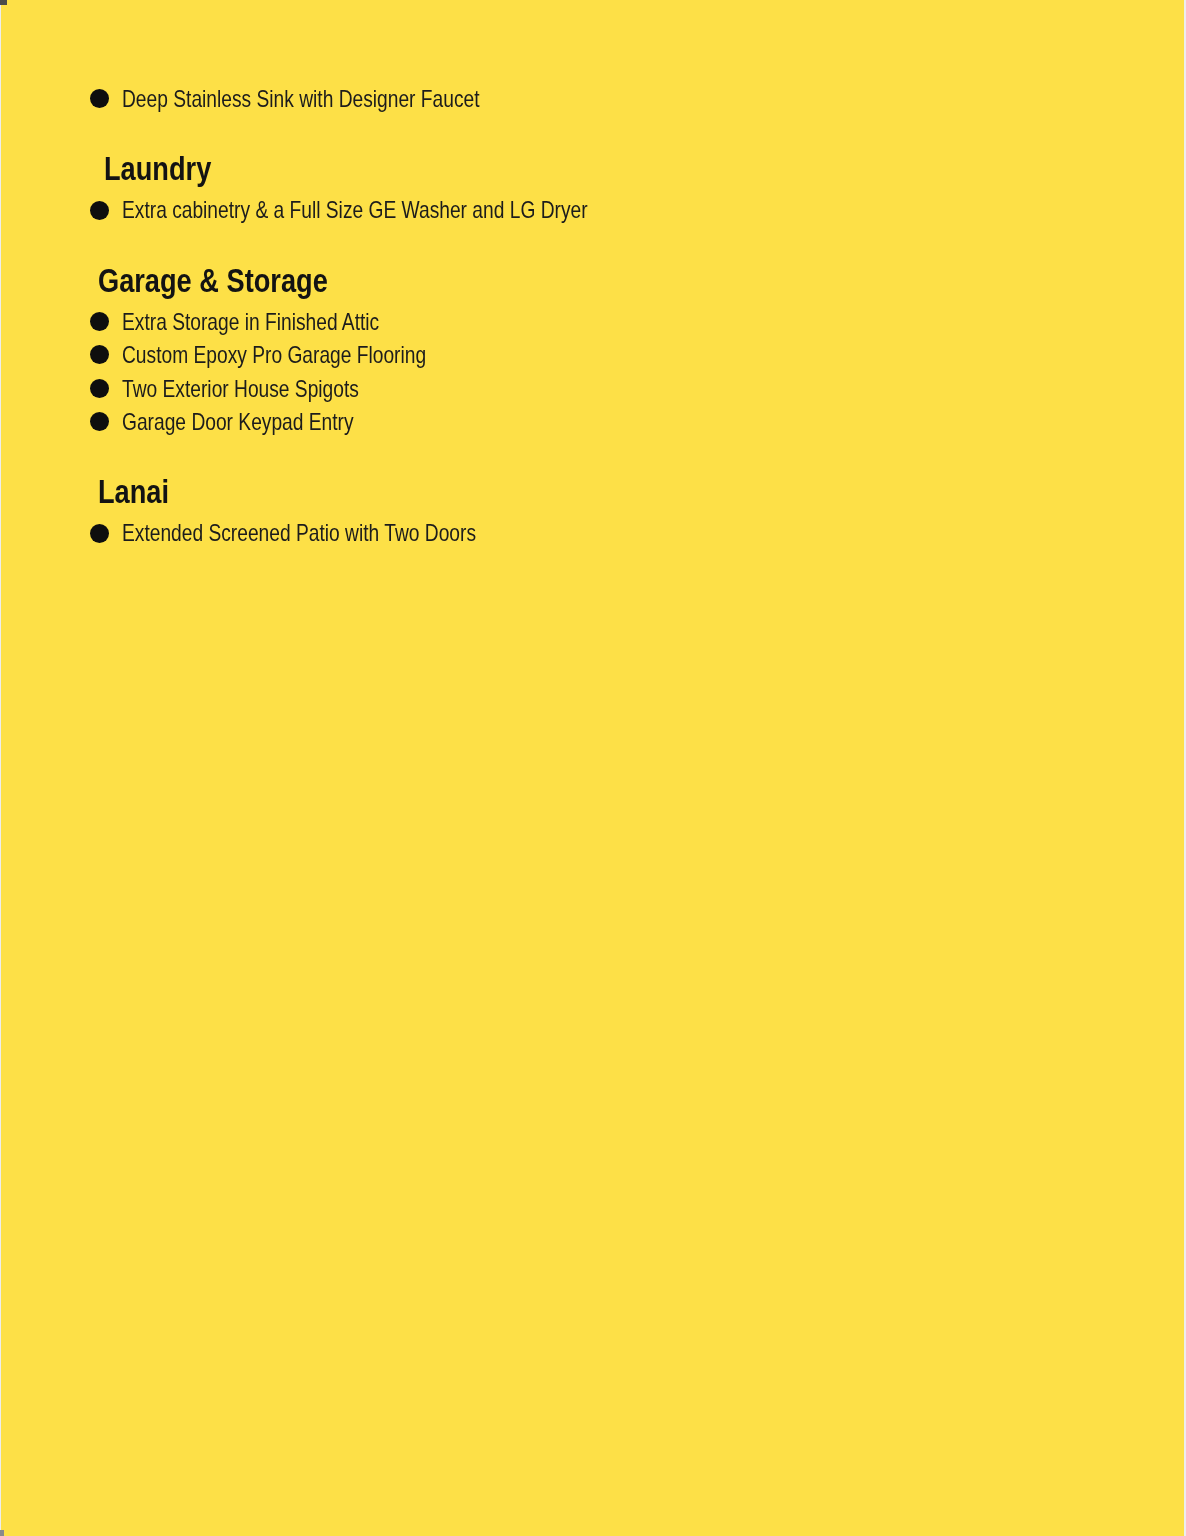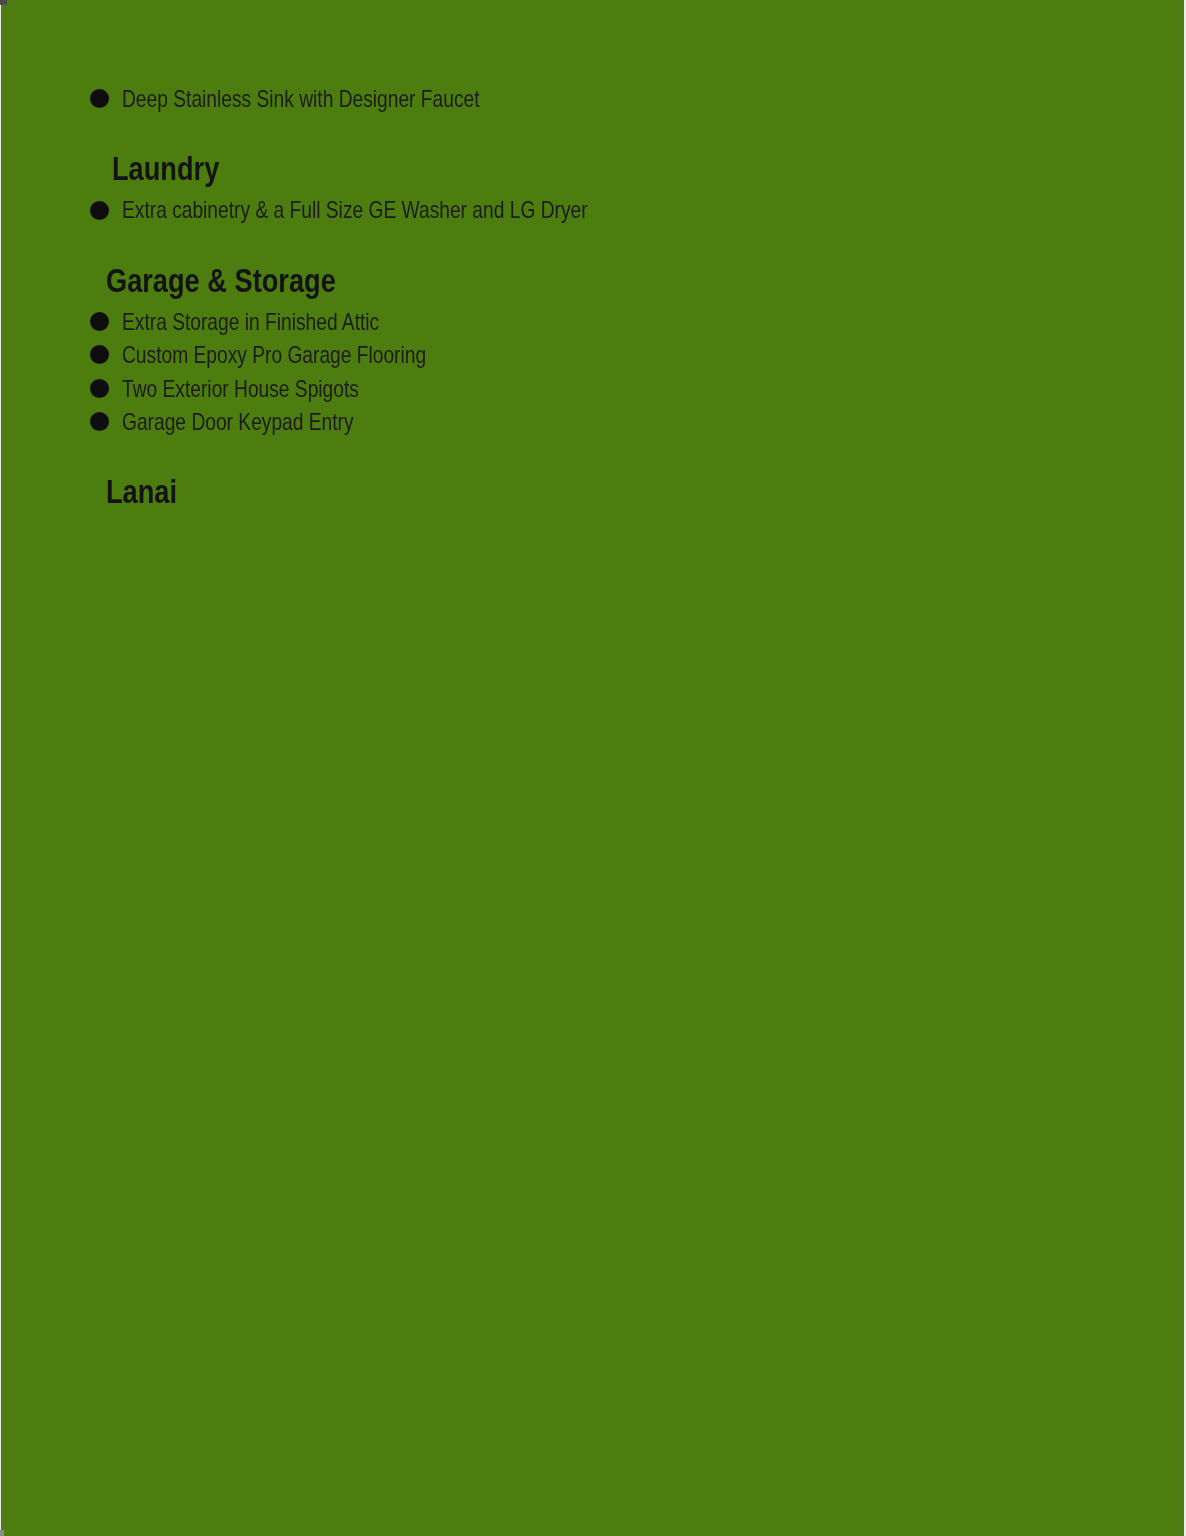--- a/index.html
+++ b/index.html
@@ -4,21 +4,21 @@
 <style>
   html, body {
     margin: 0;
     padding: 0;
     background: #ffffff;
   }
   .page {
     position: relative;
     width: 1186px;
     height: 1536px;
-    background: #4d7c0f;
+    background: #fde047;
     font-family: "Liberation Sans", sans-serif;
     color: #1c1c1c;
     overflow: hidden;
   }
   .content {
     padding: 82px 0 0 90px;
   }
   
   .txt {
     display: inline-block;
@@ -40,21 +40,21 @@
   .bullet-dot {
     position: absolute;
     left: -32px;
     top: 7.2px;
     width: 19px;
     height: 19px;
     background: #0e0e0e;
     border-radius: 50%;
   }
   h2.section-heading {
-    margin: 35px 0 7px 16px;
+    margin: 35px 0 7px 8px;
     font-size: 34px;
     line-height: 36px;
     font-weight: bold;
     color: #131313;
   }
   h2.indent-sm { padding-left: 6px; }
   
   .edge-left {
     position: absolute; left: 0; top: 0;
     width: 1px; height: 100%;
@@ -119,20 +119,24 @@
       <li class="bullet-item">
         <span class="bullet-dot"></span>
         <span class="txt">Garage Door Keypad Entry</span>
       </li>
     </ul>
 
     <h2 class="section-heading">
       <span class="txt">Lanai</span>
     </h2>
     <ul class="bullet-list">
+      <li class="bullet-item">
+        <span class="bullet-dot"></span>
+        <span class="txt">Extended Screened Patio with Two Doors</span>
+      </li>
     </ul>
 
   </div>
 
   <div class="edge-left"></div>
   <div class="edge-right"></div>
   <div class="artifact-top-left"></div>
   <div class="artifact-bottom-left"></div>
 
 </div>

